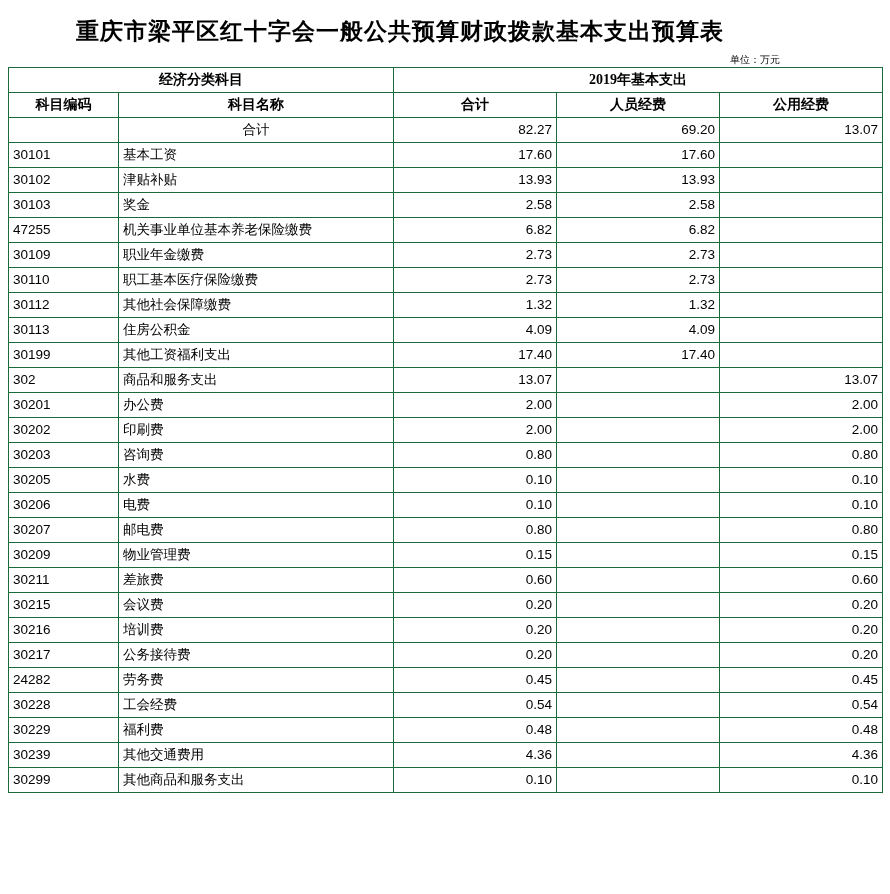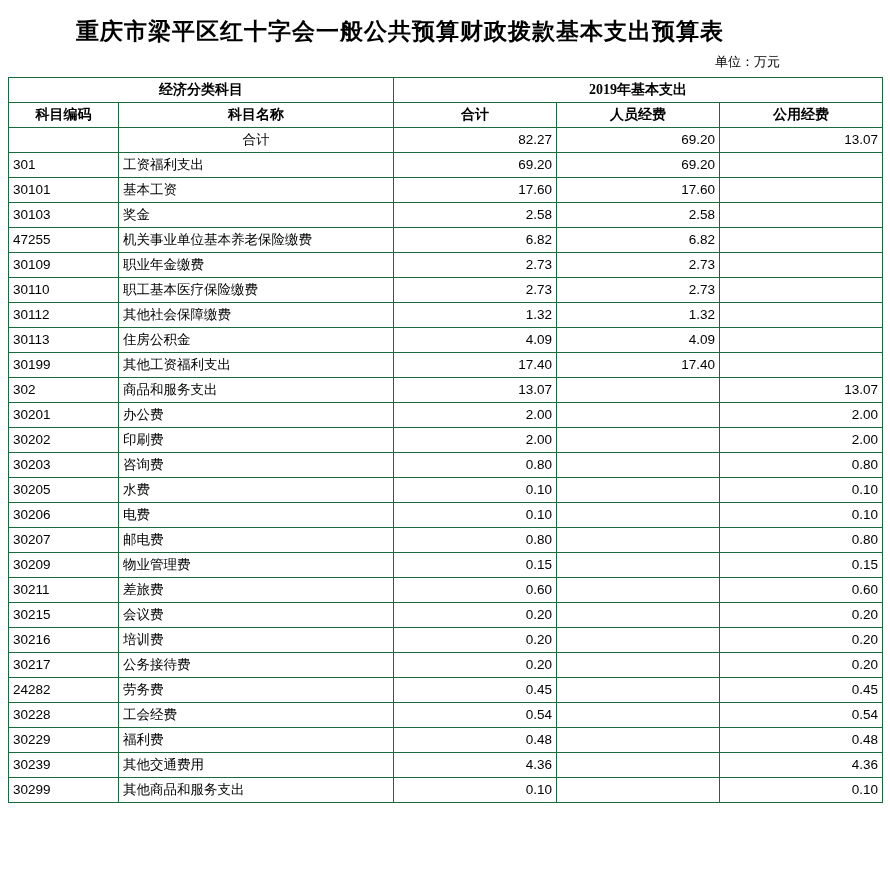--- a/index.html
+++ b/index.html
@@ -22,23 +22,22 @@
   .doc-title {
     text-align: center;
     font-size: 23px;
     font-weight: bold;
     letter-spacing: 1px;
     margin: 16px 0 6px 0;
     font-family: "Liberation Serif", "DejaVu Serif", serif;
   }
   .unit-line {
     text-align: right;
-    font-size: 13px;
+    font-size: 10px;
     padding-right: 12px;
-    margin-bottom: 6px;
     font-family: "Liberation Sans", sans-serif;
   }
   table.budget {
     border-collapse: collapse;
     width: 874px;
     margin: 0 auto;
     table-layout: fixed;
   }
   table.budget th,
   table.budget td {
@@ -119,34 +118,34 @@
     </thead>
     <tbody id="table-body">
         <tr class="total-row">
           <td class="code"></td>
           <td class="name center">合计</td>
           <td class="num">82.27</td>
           <td class="num">69.20</td>
           <td class="num">13.07</td>
         </tr>
         <tr>
-          <td class="code">301</td>
-          <td class="name">工资福利支出</td>
-          <td class="num">69.20</td>
-          <td class="num">69.20</td>
-          <td class="num"></td>
-        </tr>
-        <tr>
           <td class="code indent">30101</td>
           <td class="name">基本工资</td>
           <td class="num">17.60</td>
           <td class="num">17.60</td>
           <td class="num"></td>
         </tr>
         <tr>
+          <td class="code indent">30102</td>
+          <td class="name">津贴补贴</td>
+          <td class="num">13.93</td>
+          <td class="num">13.93</td>
+          <td class="num"></td>
+        </tr>
+        <tr>
           <td class="code indent">30103</td>
           <td class="name">奖金</td>
           <td class="num">2.58</td>
           <td class="num">2.58</td>
           <td class="num"></td>
         </tr>
         <tr>
           <td class="code indent">47255</td>
           <td class="name">机关事业单位基本养老保险缴费</td>
           <td class="num">6.82</td>

